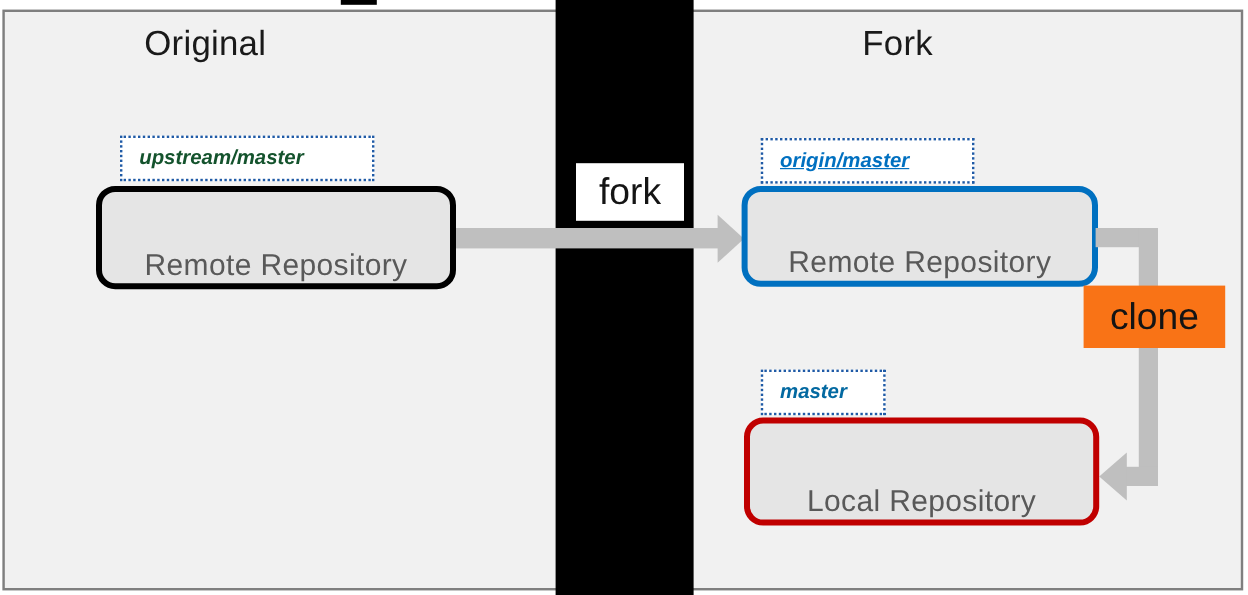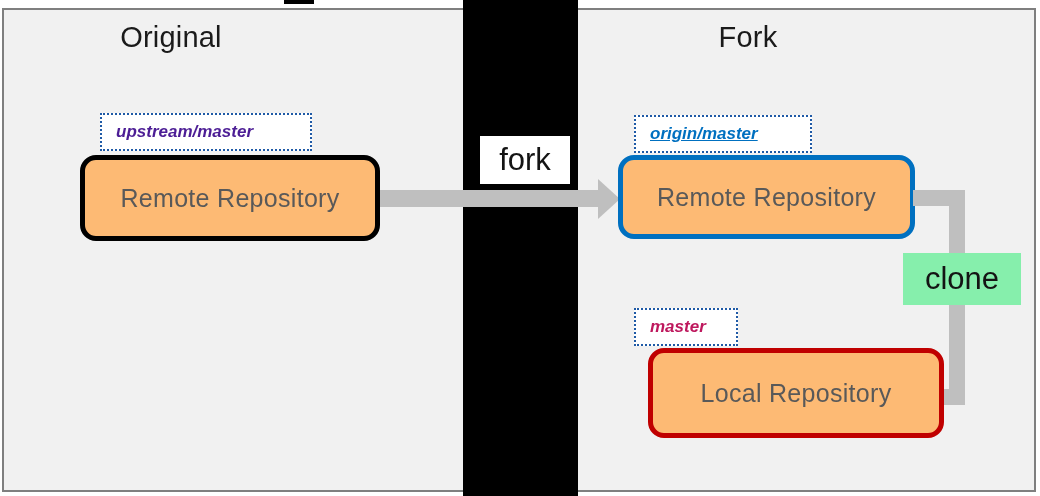--- a/index.html
+++ b/index.html
@@ -68,24 +68,24 @@
     white-space: nowrap;
     text-align: center;
   }
   .panel-title.original { left: 60px; top: 21px; width: 222px; }
   .panel-title.fork     { left: 640px; top: 21px; width: 216px; }
 
   
   .repo-box {
     position: absolute;
     box-sizing: border-box;
-    background: #fdba74;
+    background: #e5e5e5;
     border-radius: 16px;
     display: flex;
-    align-items: center;
+    align-items: flex-end;
     justify-content: center;
   }
   .repo-box .repo-label {
     font-size: 25px;
     color: #595959;
     letter-spacing: 0.3px;
     white-space: nowrap;
   }
 
   .repo-upstream {
@@ -95,52 +95,51 @@
   }
   .repo-origin {
     left: 618px; top: 155px;
     width: 297px; height: 84px;
     border: 5px solid #0070c0;
   }
   .repo-local {
     left: 620px; top: 348px;
     width: 296px; height: 90px;
     border: 5px solid #c00000;
-    margin-left: 28px;
   }
 
   
   .branch-tag {
     position: absolute;
     box-sizing: border-box;
     background: #ffffff;
     border: 2px dotted #1f5aa6;
     display: flex;
     align-items: center;
     padding-left: 14px;
     font-style: italic;
     font-weight: bold;
     font-size: 17px;
     white-space: nowrap;
   }
   .tag-upstream {
     left: 100px; top: 113px;
     width: 212px; height: 38px;
-    color: #4c1d95;
+    color: #14532d;
   }
   .tag-origin {
     left: 634px; top: 115px;
     width: 178px; height: 38px;
     color: #0070c0;
     text-decoration: underline;
   }
   .tag-master {
     left: 634px; top: 308px;
     width: 104px; height: 38px;
-    color: #be185d;
+    color: #0369a1;
     text-align: right;
   }
 
   
   .fork-arrow-shaft {
     position: absolute;
     left: 378px; top: 190px;
     width: 222px; height: 17px;
     background: #bfbfbf;
   }
@@ -189,23 +188,23 @@
   .clone-arrow-head {
     position: absolute;
     left: 916px; top: 377px;
     width: 0; height: 0;
     border-top: 20px solid transparent;
     border-bottom: 20px solid transparent;
     border-right: 23px solid #bfbfbf;
   }
   .clone-label {
     position: absolute;
-    left: 903px; top: 253px;
+    left: 903px; top: 238px;
     width: 118px; height: 52px;
-    background: #86efac;
+    background: #f97316;
     display: flex;
     align-items: center;
     justify-content: center;
     font-size: 31px;
     color: #141414;
     white-space: nowrap;
   }
 </style>
 </head>
 <body>

